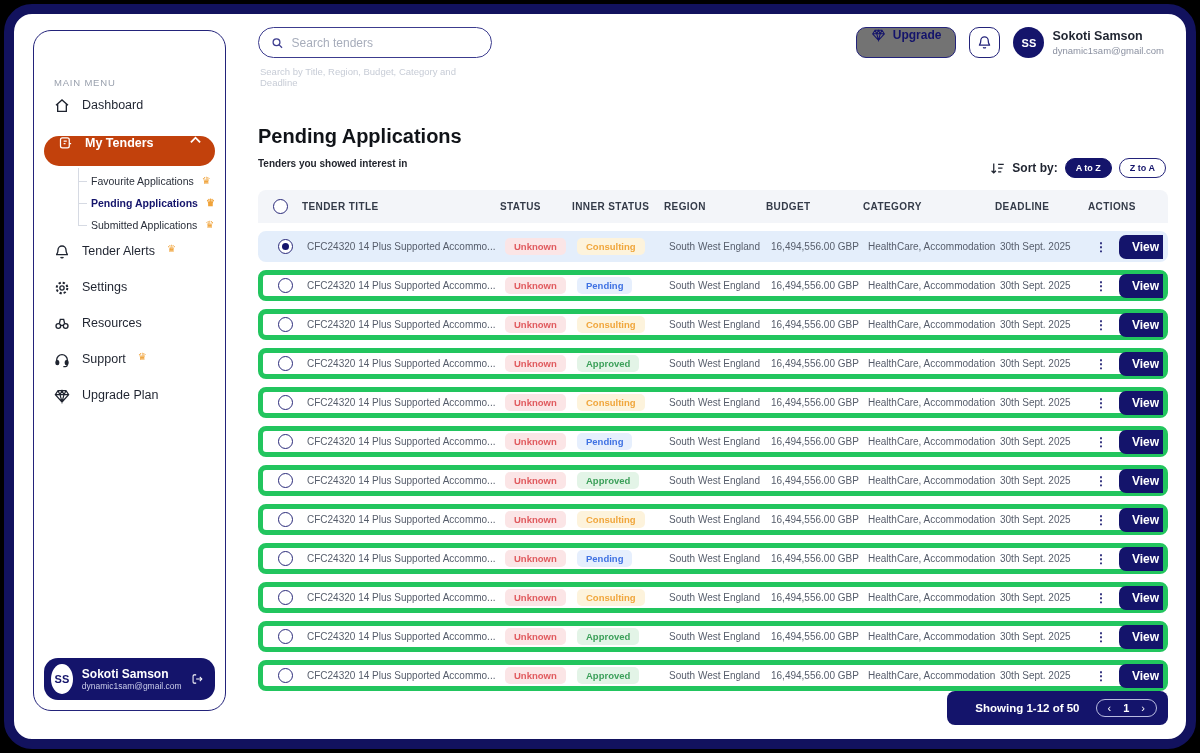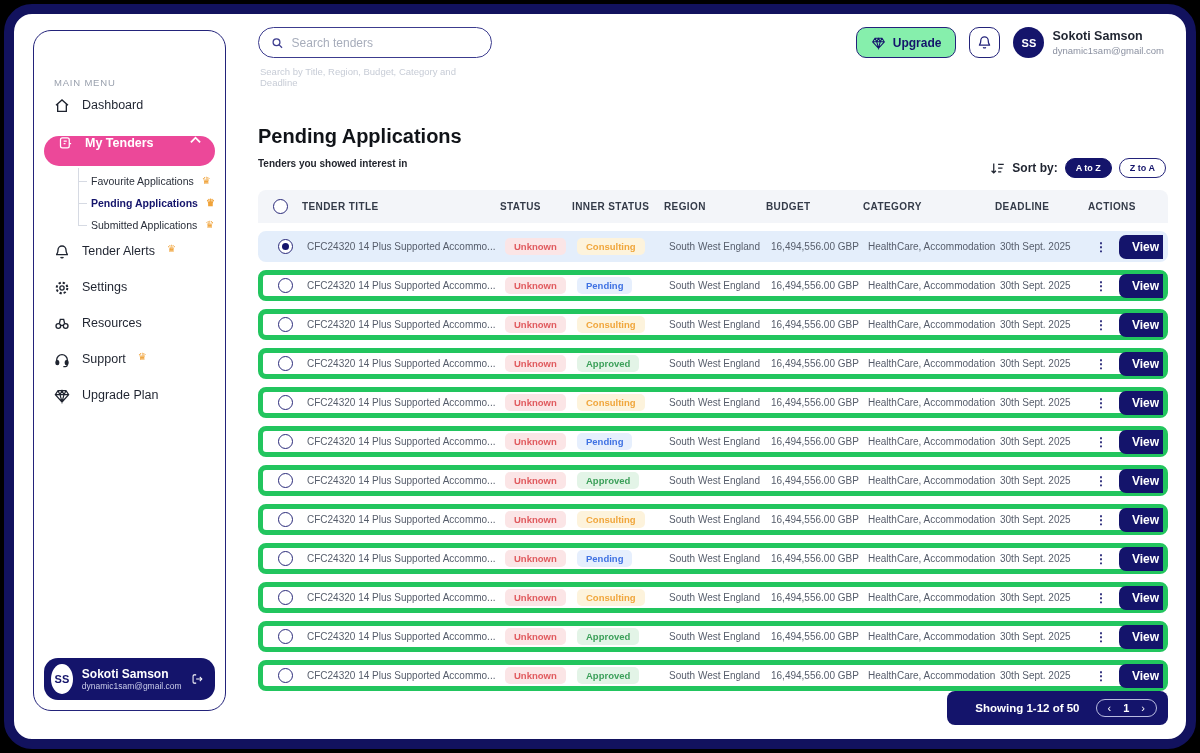--- a/index.html
+++ b/index.html
@@ -17,21 +17,21 @@
   .logo-text { line-height:1; padding-top:6px; }
   .logo-bid { font-size:21px; font-weight:800; color:#14146B; letter-spacing:-0.5px; }
   .logo-suite { font-size:19px; font-style:italic; font-weight:700; color:#2B6BE8; }
   .logo-byline { font-size:5.5px; color:#8A90A0; text-align:right; margin-top:2px; }
 
   .menu-label { font-size:9.5px; letter-spacing:0.8px; color:#9AA1AE; margin:26px 0 10px 20px; }
 
   .mitem { display:flex; gap:12px; height:36px; padding:0 14px 0 20px;
     font-size:12.5px; color:#1F2430; font-weight:500; cursor:pointer; }
   .mitem svg { flex:0 0 auto; }
-  .mitem.active { background:#ec4899; color:#fff; margin:2px 10px; border-radius:18px;
+  .mitem.active { background:#c2410c; color:#fff; margin:2px 10px; border-radius:18px;
     height:30px; padding:0 14px; font-weight:600; }
   .mitem .chev { margin-left:auto; }
 
   .subtree { position:relative; margin:4px 0 8px 44px; }
   .subtree::before { content:''; position:absolute; left:0; top:-2px; bottom:10px; width:1px; background:#D6DAE3; }
   .subitem { position:relative; display:flex; align-items:center; gap:8px;
     padding:5px 0 5px 13px; font-size:10.5px; color:#2A2F3A; cursor:pointer; }
   .subitem::before { content:''; position:absolute; left:0; top:50%; width:9px; height:1px; background:#D6DAE3; }
   .subitem.active { color:#14146B; font-weight:700; }
   .crown { color:#F0A33A; font-size:10px; line-height:1; }
@@ -48,22 +48,22 @@
   
   .search-wrap { position:absolute; left:258px; top:27px; width:234px; }
   .search-box { display:flex; align-items:center; gap:8px; height:31px;
     border:1.4px solid #3C3C8E; border-radius:16px; padding:0 12px; background:#fff; }
   .search-box input { border:none; outline:none; font-size:12px; color:#333; width:100%;
     font-family:"Liberation Sans", sans-serif; background:transparent; }
   .search-box input::placeholder { color:#A7ADBB; }
   .search-hint { font-size:9.5px; color:#C7CCD6; margin:8px 0 0 2px; }
 
   .top-right { position:absolute; right:36px; top:27px; display:flex; align-items:center; gap:13px; }
-  .upgrade-btn { display:flex; align-items:center; gap:7px; height:31px; padding:0 14px;
-    border:1.4px solid #23237A; border-radius:10px; background:#86efac; cursor:pointer;
+  .upgrade-btn { display:flex; align-items:flex-start; gap:7px; height:31px; padding:0 14px;
+    border:1.4px solid #23237A; border-radius:10px; background:#737373; cursor:pointer;
     font-size:12px; color:#14146B; font-weight:600; font-family:"Liberation Sans", sans-serif; }
   .bell-btn { width:31px; height:31px; border:1.4px solid #23237A; border-radius:10px;
     background:#fff; display:flex; align-items:center; justify-content:center; cursor:pointer; }
   .profile { display:flex; align-items:center; gap:8px; cursor:pointer; }
   .profile .avatar { width:31px; height:31px; border-radius:50%; background:#14146B;
     color:#fff; font-weight:800; font-size:11px; display:flex; align-items:center; justify-content:center; }
   .pr-name { font-size:12.5px; font-weight:700; color:#1F2430; line-height:1.25; }
   .pr-email { font-size:9.5px; color:#8A90A0; }
 
   

